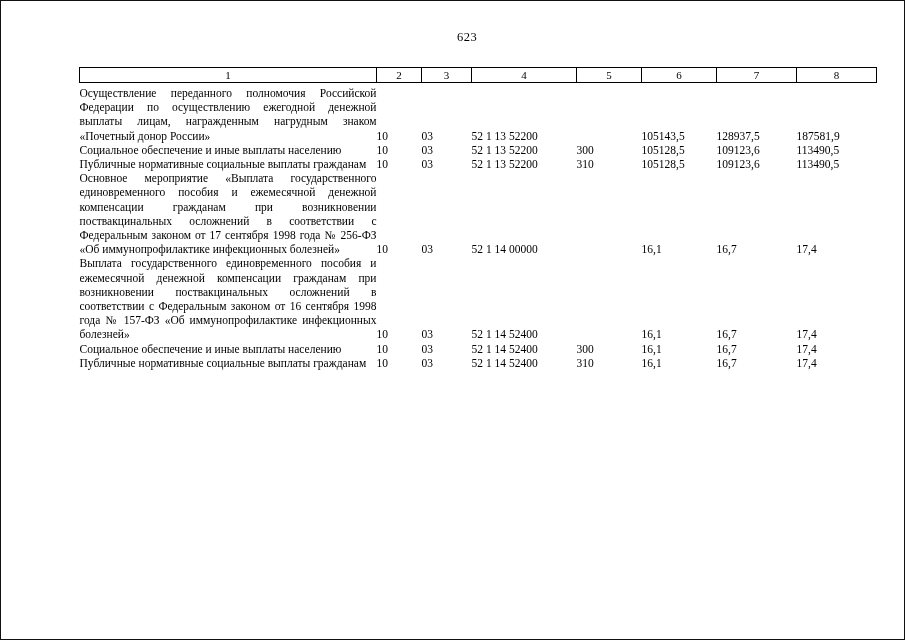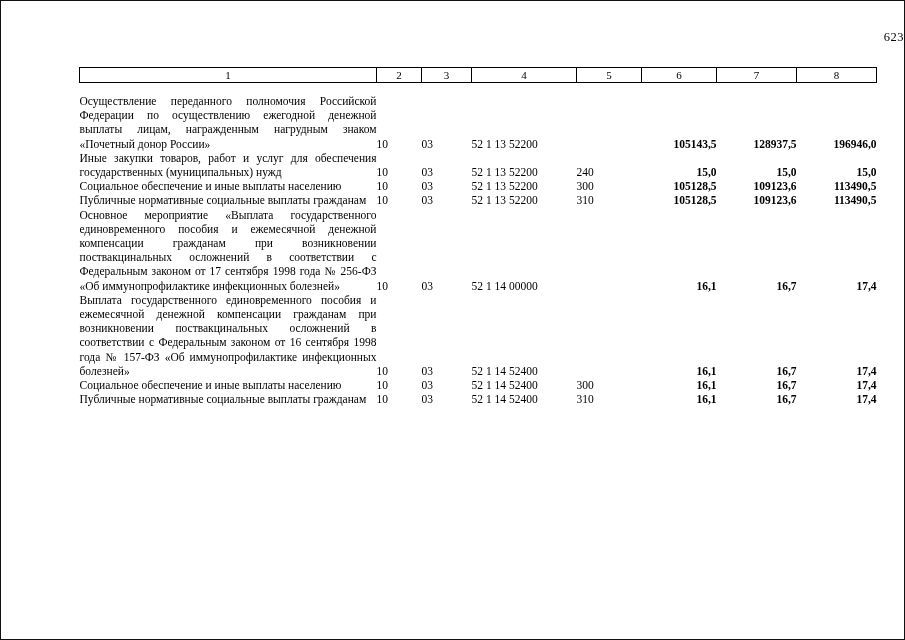--- a/index.html
+++ b/index.html
@@ -7,21 +7,21 @@
     width: 905px;
     height: 640px;
     box-sizing: border-box;
     background: #ffffff;
     border: 1px solid #111111;
     overflow: hidden;
     font-family: "Liberation Serif", serif;
     color: #000000;
   }
   .page-number {
-    text-align: right;
+    text-align: center;
     margin-top: 29px;
     font-size: 12.5px;
     letter-spacing: 0.5px;
     margin-left: 29px;
   }
   table.budget-table {
     margin: 22px 0 0 78px;
     width: 797px;
     border-collapse: collapse;
     table-layout: fixed;
@@ -33,30 +33,29 @@
     line-height: 12px;
     padding: 1px 0 1px 0;
     text-align: center;
   }
   table.budget-table tbody td {
     vertical-align: bottom;
     padding: 0;
     font-size: 11.5px;
     line-height: 14.2px;
   }
-  table.budget-table tbody tr:first-child td { padding-top: 11px; }
+  table.budget-table tbody tr:first-child td { padding-top: 3px; }
   td.c0 {
     text-align: justify;
     padding-right: 9px;
   }
   td.c1, td.c2, td.c3, td.c4 { }
   td.c5, td.c6, td.c7 {
-    text-align: right;
+    text-align: left;
     padding-right: 7px;
-    font-weight: bold;
   }
 </style>
 </head>
 <body>
 
 <div class="page-number">623</div>
 
 <table class="budget-table">
   <colgroup>
     <col style="width:297px">
@@ -82,31 +81,21 @@
   </thead>
   <tbody id="table-body">
       <tr>
         <td class="c0">Осуществление переданного полномочия Российской Федерации по осуществлению ежегодной денежной выплаты лицам, награжденным нагрудным знаком «Почетный донор России»</td>
         <td class="c1">10</td>
         <td class="c2">03</td>
         <td class="c3">52 1 13 52200</td>
         <td class="c4"></td>
         <td class="c5">105143,5</td>
         <td class="c6">128937,5</td>
-        <td class="c7">196946,0</td>
-      </tr>
-      <tr>
-        <td class="c0">Иные закупки товаров, работ и услуг для обеспечения государственных (муниципальных) нужд</td>
-        <td class="c1">10</td>
-        <td class="c2">03</td>
-        <td class="c3">52 1 13 52200</td>
-        <td class="c4">240</td>
-        <td class="c5">15,0</td>
-        <td class="c6">15,0</td>
-        <td class="c7">15,0</td>
+        <td class="c7">187581,9</td>
       </tr>
       <tr>
         <td class="c0">Социальное обеспечение и иные выплаты населению</td>
         <td class="c1">10</td>
         <td class="c2">03</td>
         <td class="c3">52 1 13 52200</td>
         <td class="c4">300</td>
         <td class="c5">105128,5</td>
         <td class="c6">109123,6</td>
         <td class="c7">113490,5</td>

